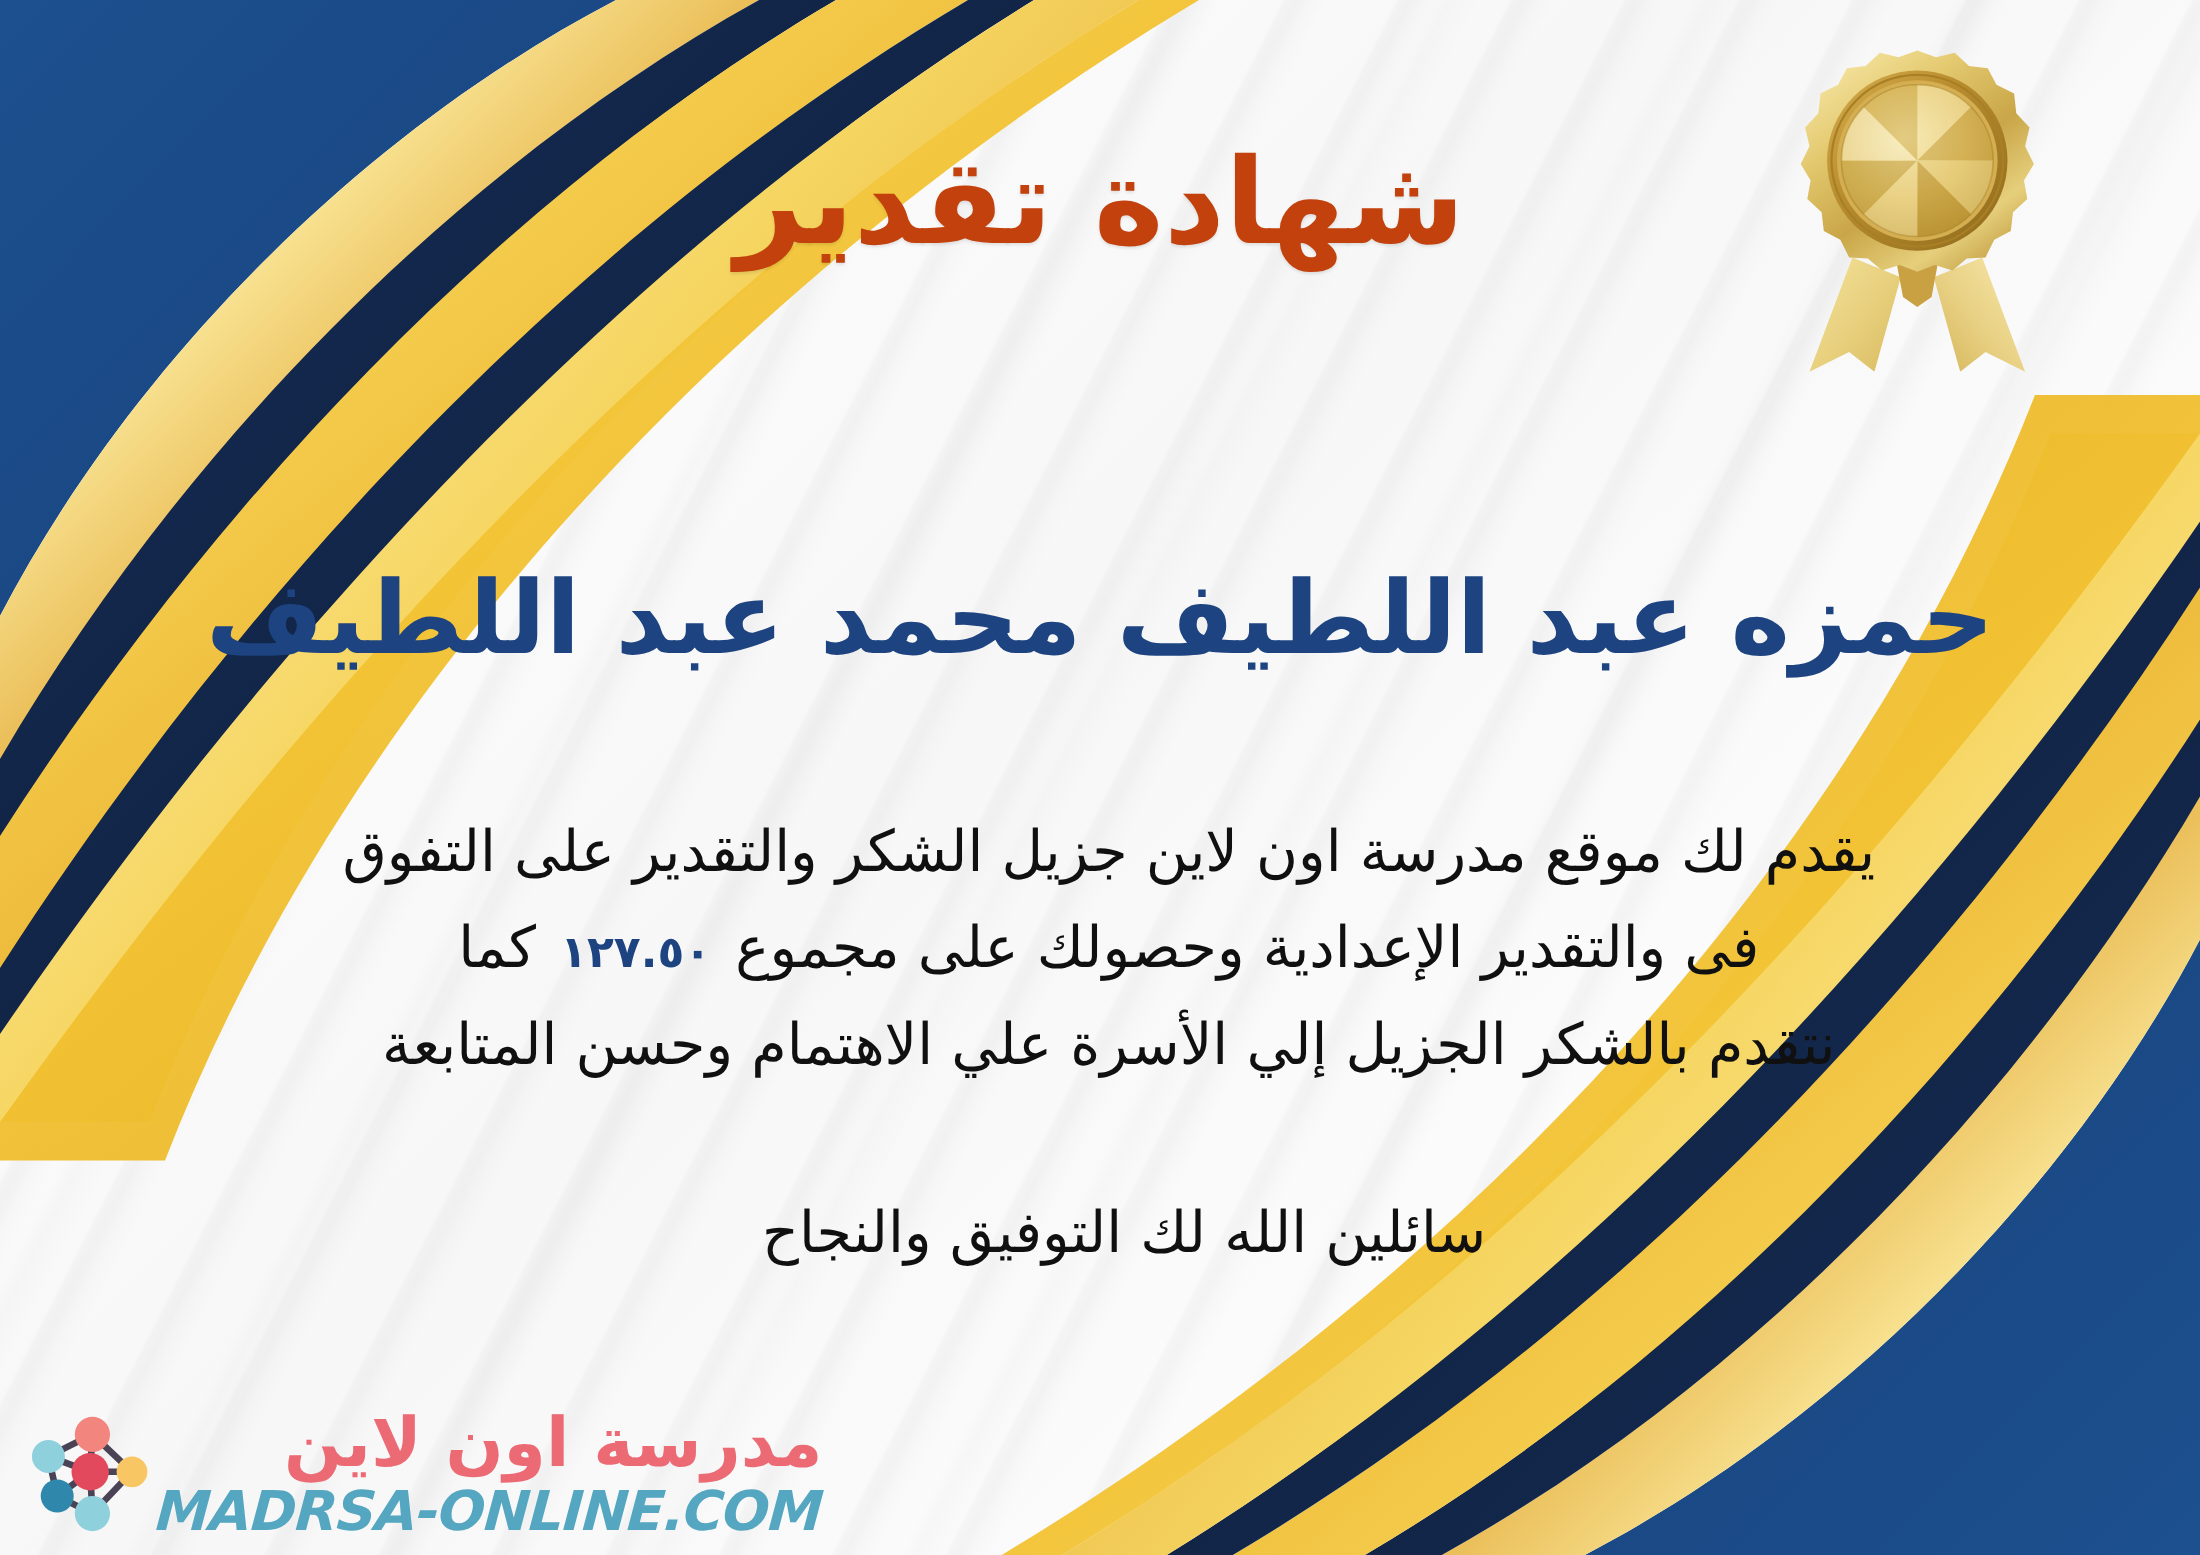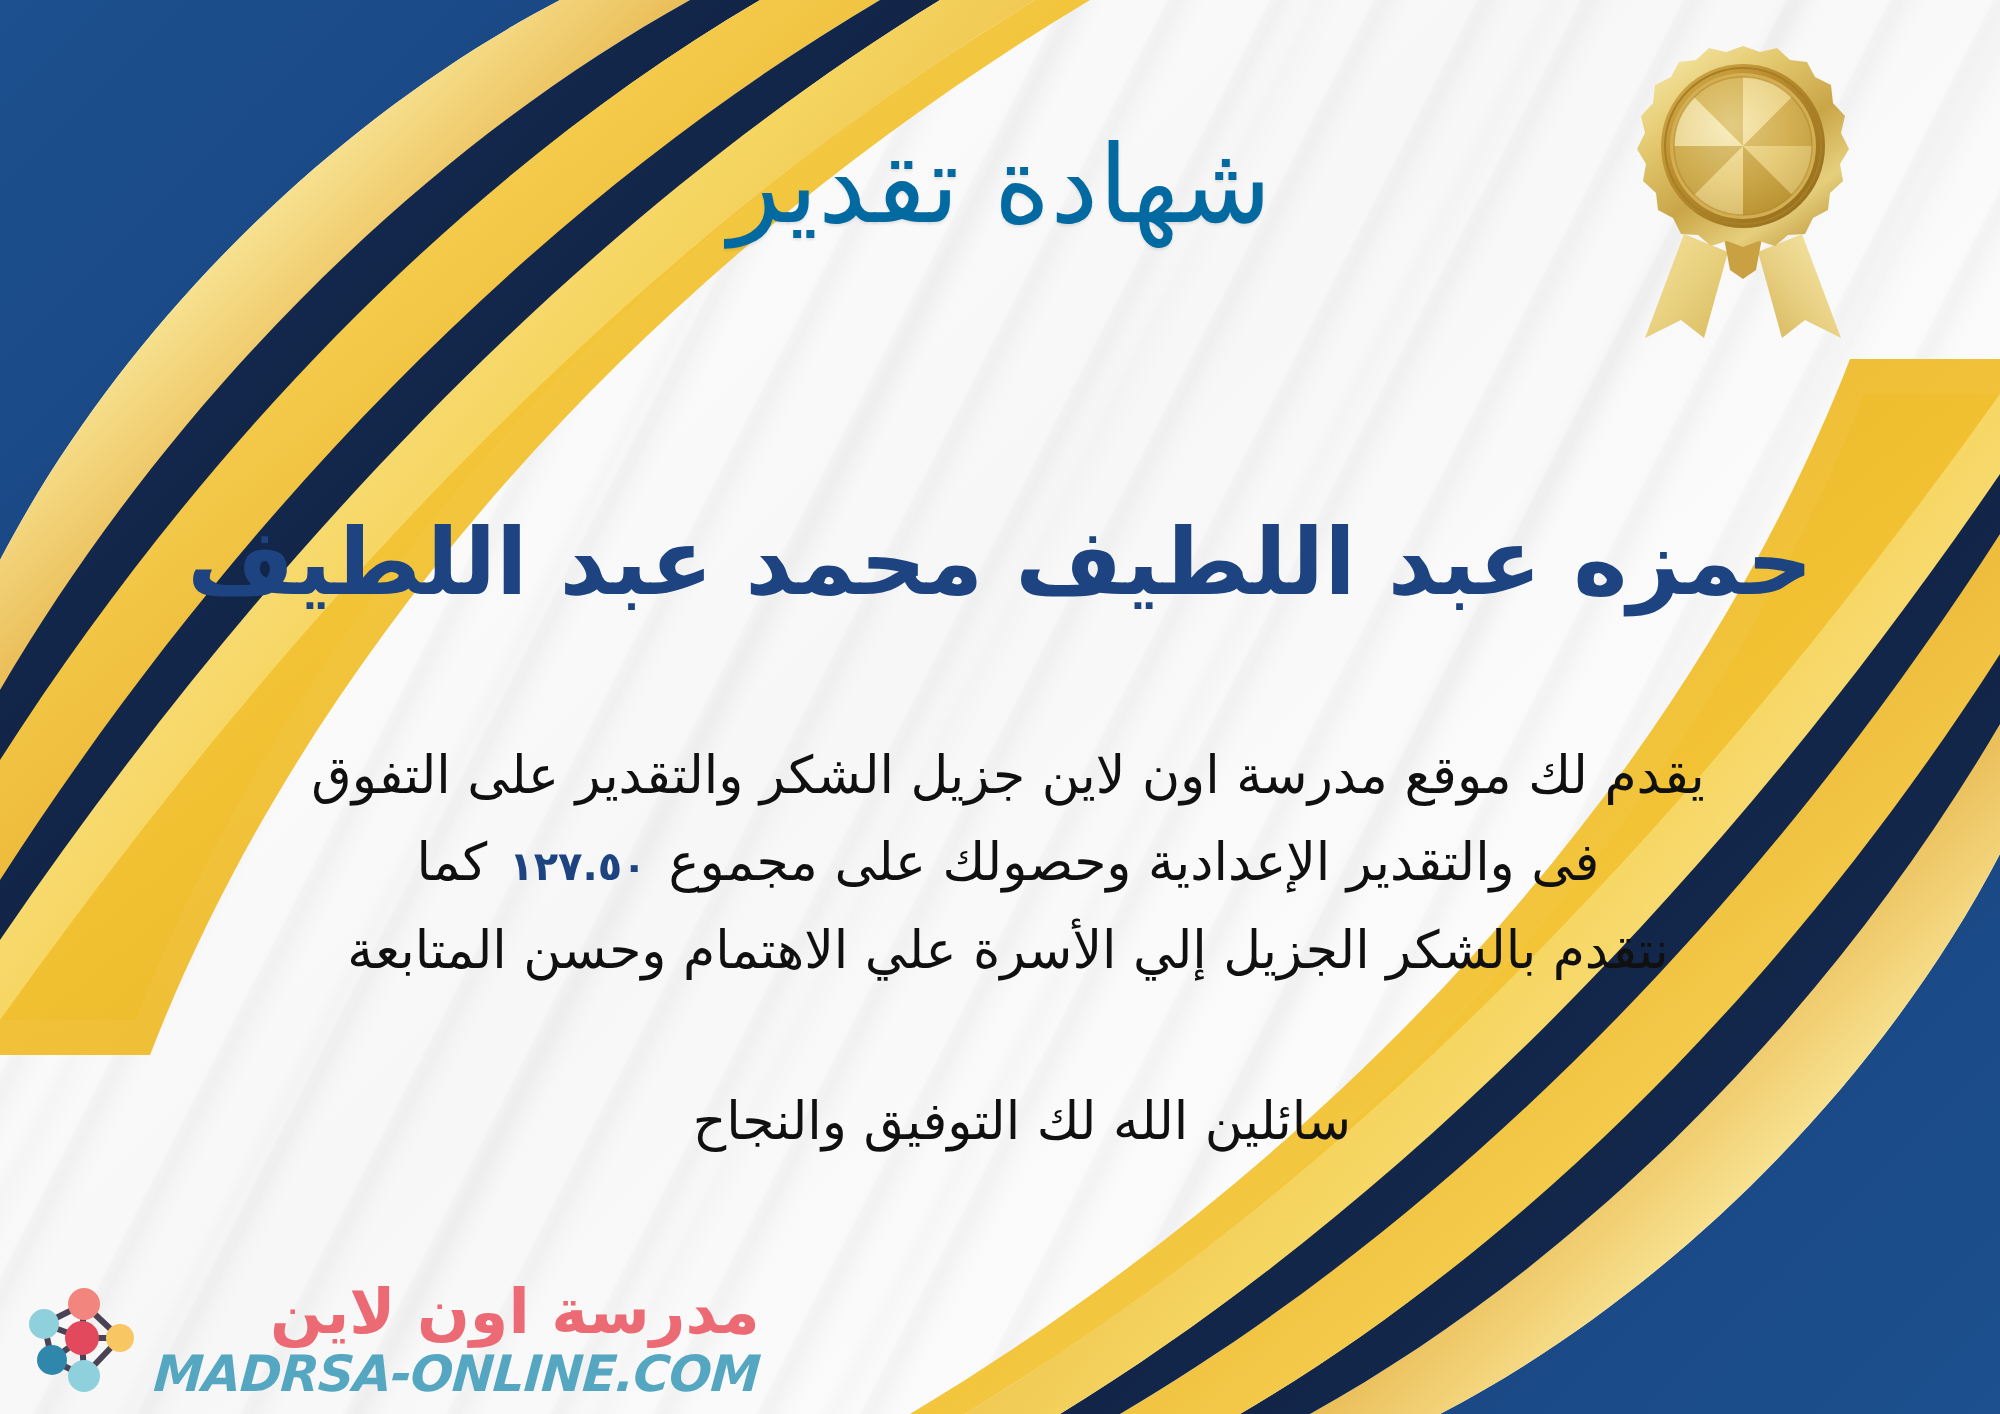--- a/index.html
+++ b/index.html
@@ -68,22 +68,22 @@
     z-index:4;
     text-align:center;
     direction:rtl;
   }
 
   .title{
     position:absolute;
     top:128px;left:0;right:0;
     font-size:108px;
     line-height:1.05;
-    font-weight:400;
-    color:#0369a1;
+    font-weight:700;
+    color:#c2410c;
     letter-spacing:1px;
     text-shadow:0 2px 3px rgba(0,0,0,0.10);
   }
 
   .recipient{
     position:absolute;
     top:512px;left:0;right:0;
     font-size:92px;
     line-height:1.1;
     font-weight:700;
@@ -117,21 +117,20 @@
   }
 
   
   .logo{
     position:absolute;
     left:22px;bottom:14px;
     z-index:6;
     display:flex;
     flex-direction:row-reverse;
     align-items:center;
-    gap:12px;
     direction:rtl;
   }
   .logo-mark{width:120px;height:120px;flex:0 0 auto;}
   .logo-words{
     display:flex;flex-direction:column;
     align-items:flex-start;
     line-height:1;
   }
   .logo-ar{
     font-size:62px;

